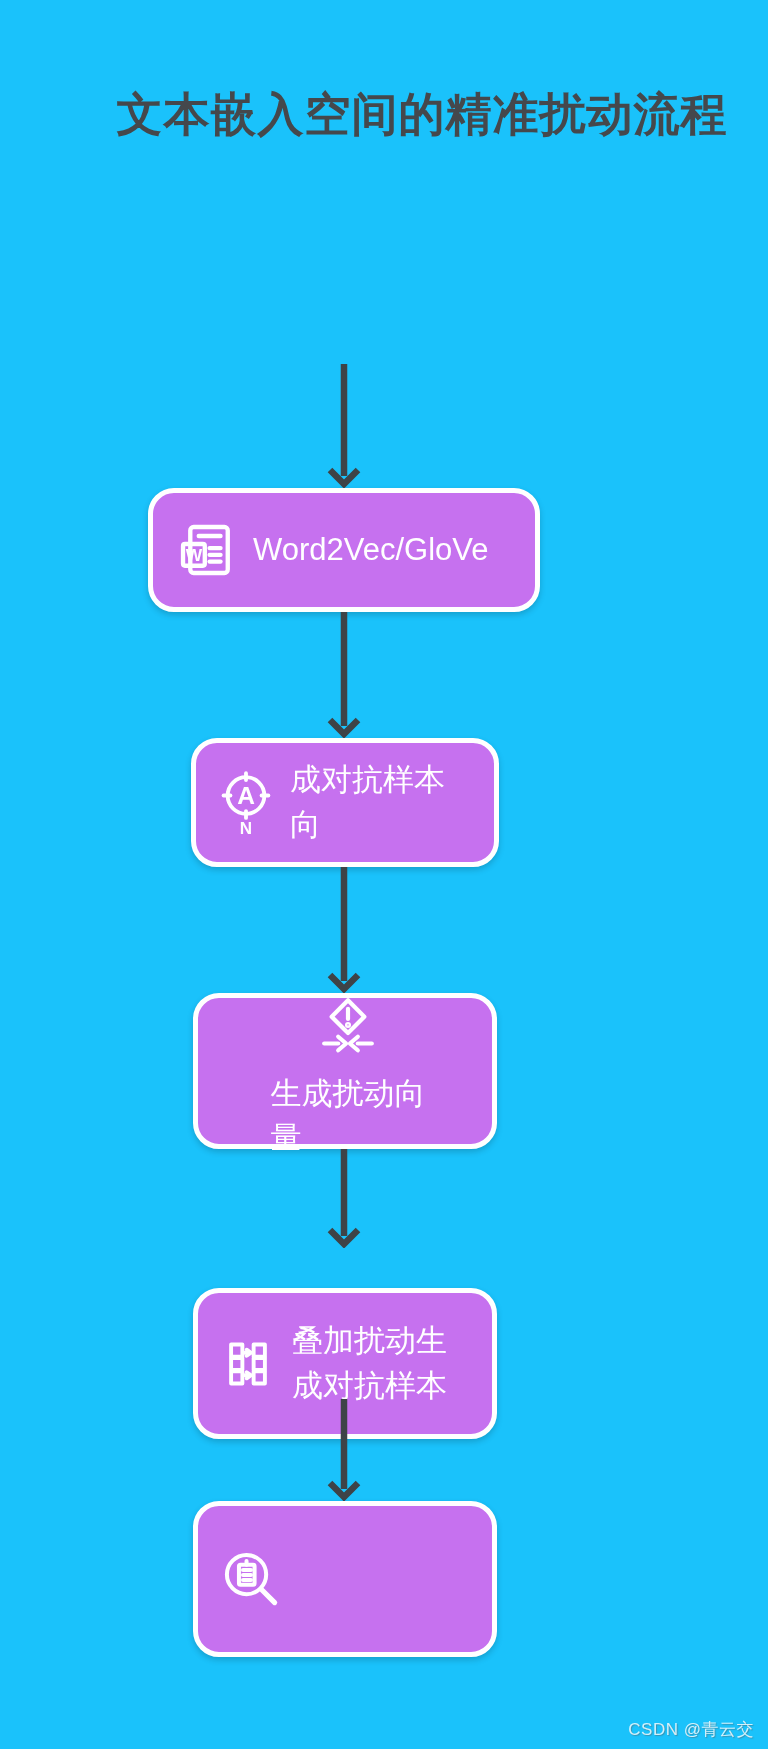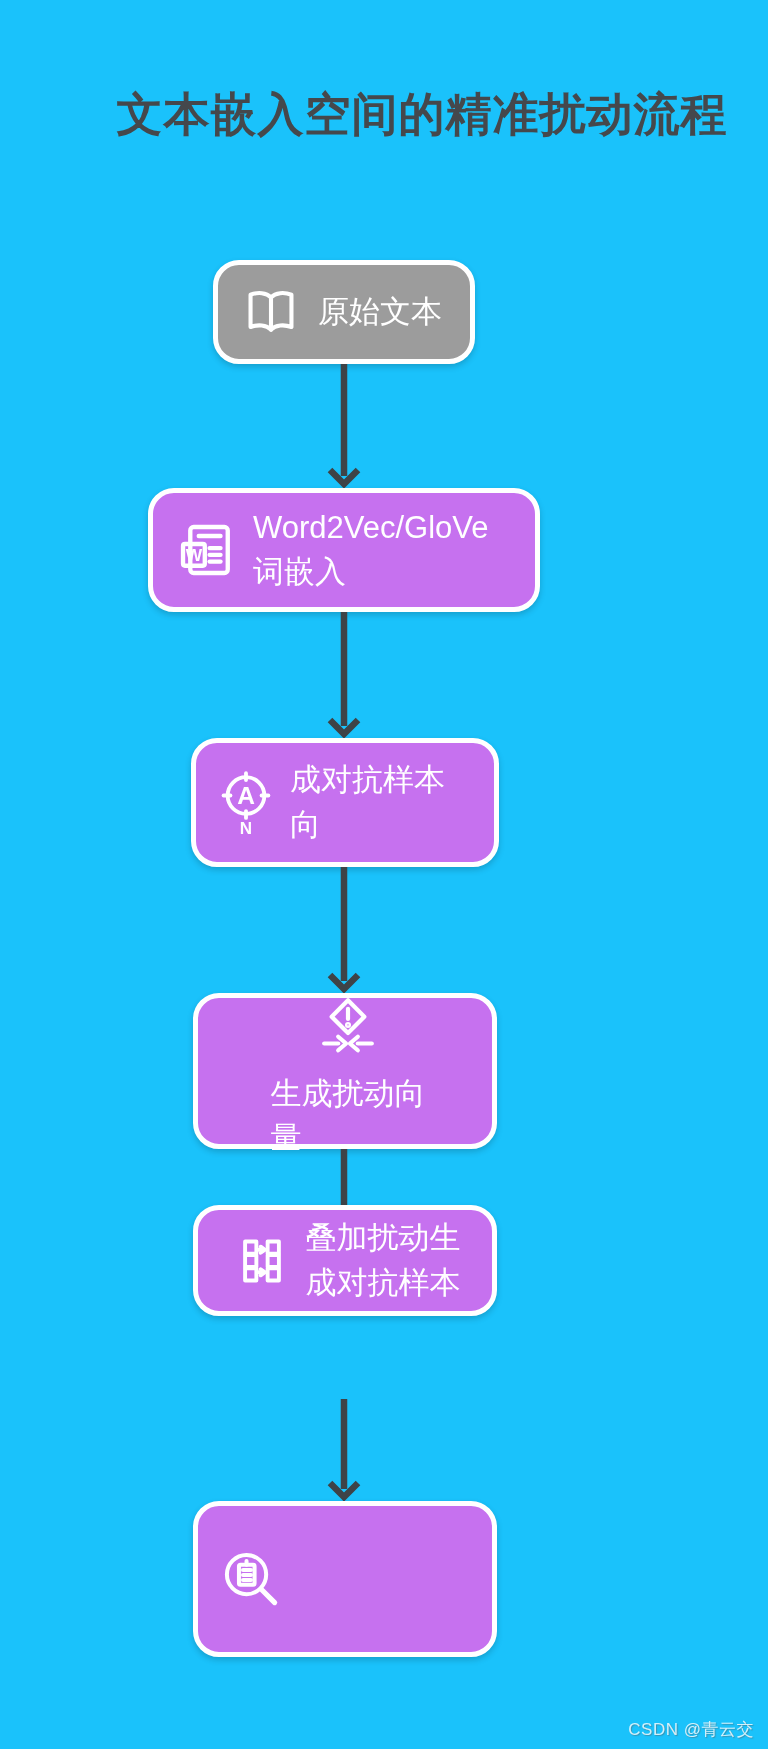--- a/index.html
+++ b/index.html
@@ -23,21 +23,21 @@
   .step.start{background:#9C9C9C;}
   .step .icon{flex:0 0 auto;display:flex;align-items:center;justify-content:center;}
   .step .label{font-size:31px;line-height:1.42;font-weight:500;}
   .step .label div{white-space:nowrap;}
   .step .label div:empty{display:none;}
 
   #step-0{left:213px;top:260px;width:262px;height:104px;}
   #step-1{left:148px;top:488px;width:392px;height:124px;}
   #step-2{left:191px;top:738px;width:308px;height:129px;}
   #step-3{left:193px;top:993px;width:304px;height:156px;flex-direction:column;}
-  #step-4{left:193px;top:1205px;width:304px;height:111px;justify-content:center;}
+  #step-4{left:193px;top:1288px;width:304px;height:151px;}
   #step-5{left:193px;top:1501px;width:304px;height:156px;}
 
   .connector{position:absolute;left:326px;width:36px;}
   #conn-0{top:364px;height:124px;}
   #conn-1{top:612px;height:126px;}
   #conn-2{top:867px;height:126px;}
   #conn-3{top:1149px;height:99px;}
   #conn-4{top:1399px;height:102px;}
   .connector svg{display:block;width:100%;height:100%;}
   .connector line,.connector polyline{
@@ -54,32 +54,20 @@
     letter-spacing:0.5px;
   }
 </style>
 </head>
 <body>
 
 <div id="canvas">
 
   <div class="page-title">文本嵌入空间的精准扰动流程</div>
 
-  <div class="step start" id="step-0">
-    <span class="icon">
-      <svg width="58" height="50" viewBox="0 0 24 22">
-        <path d="M12 4.6 C10 2.4 6.2 2.2 3 3.4 V17.6 C6.2 16.4 10 16.6 12 18.8 C14 16.6 17.8 16.4 21 17.6 V3.4 C17.8 2.2 14 2.4 12 4.6 Z"></path>
-        <path d="M12 4.6 V18.8"></path>
-      </svg>
-    </span>
-    <div class="label">
-      <div>原始文本</div>
-
-    </div>
-  </div>
 
   <div class="connector" id="conn-0">
     <svg viewBox="0 0 36 124" preserveAspectRatio="none">
       <line x1="18" y1="0" x2="18" y2="112"></line>
       <polyline points="4,106 18,120 32,106"></polyline>
     </svg>
   </div>
 
   <div class="step" id="step-1">
     <span class="icon">
@@ -88,21 +76,20 @@
         <path d="M9 6.2 H18"></path>
         <rect x="2.5" y="9.5" width="9" height="9" rx="0.8"></rect>
         <path d="M13.5 11.2 H18"></path>
         <path d="M13.5 14 H18"></path>
         <path d="M13.5 16.8 H18"></path>
         <text x="7" y="16.6" font-size="7.2" text-anchor="middle">W</text>
       </svg>
     </span>
     <div class="label">
       <div>Word2Vec/GloVe</div>
-      <div>词嵌入</div>
     </div>
   </div>
 
   <div class="connector" id="conn-1">
     <svg viewBox="0 0 36 126" preserveAspectRatio="none">
       <line x1="18" y1="0" x2="18" y2="114"></line>
       <polyline points="4,108 18,122 32,108"></polyline>
     </svg>
   </div>
 

